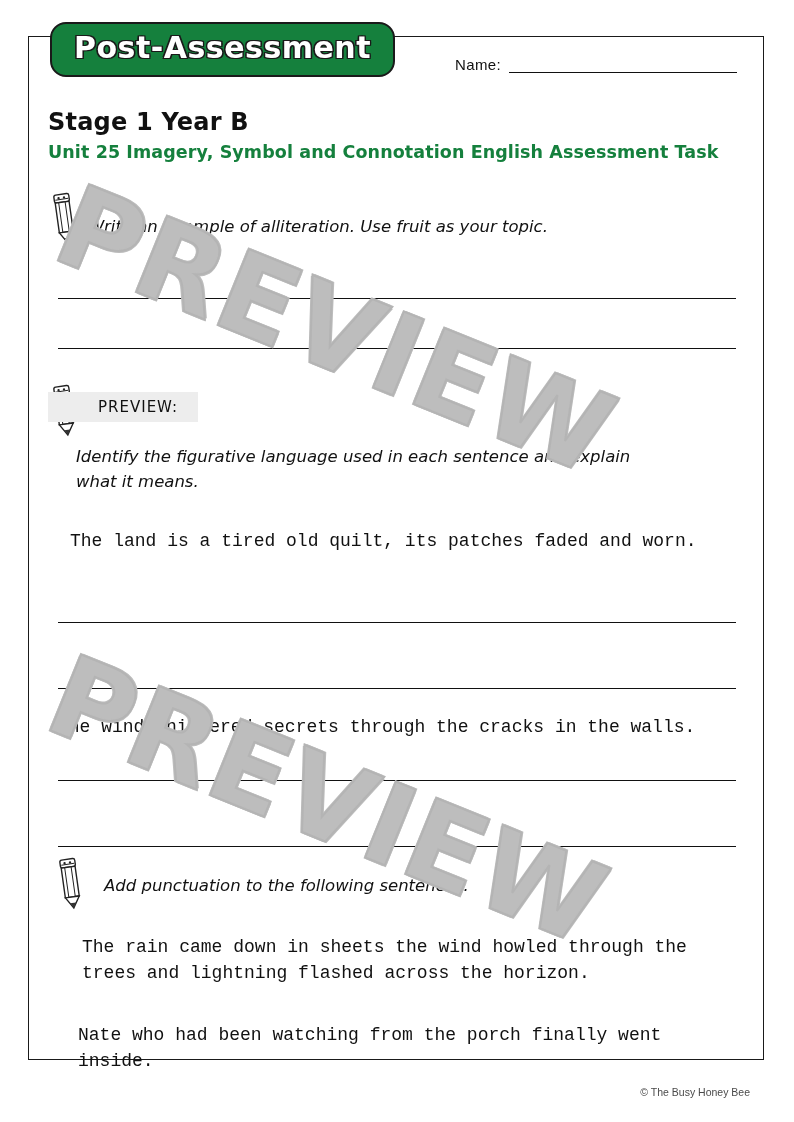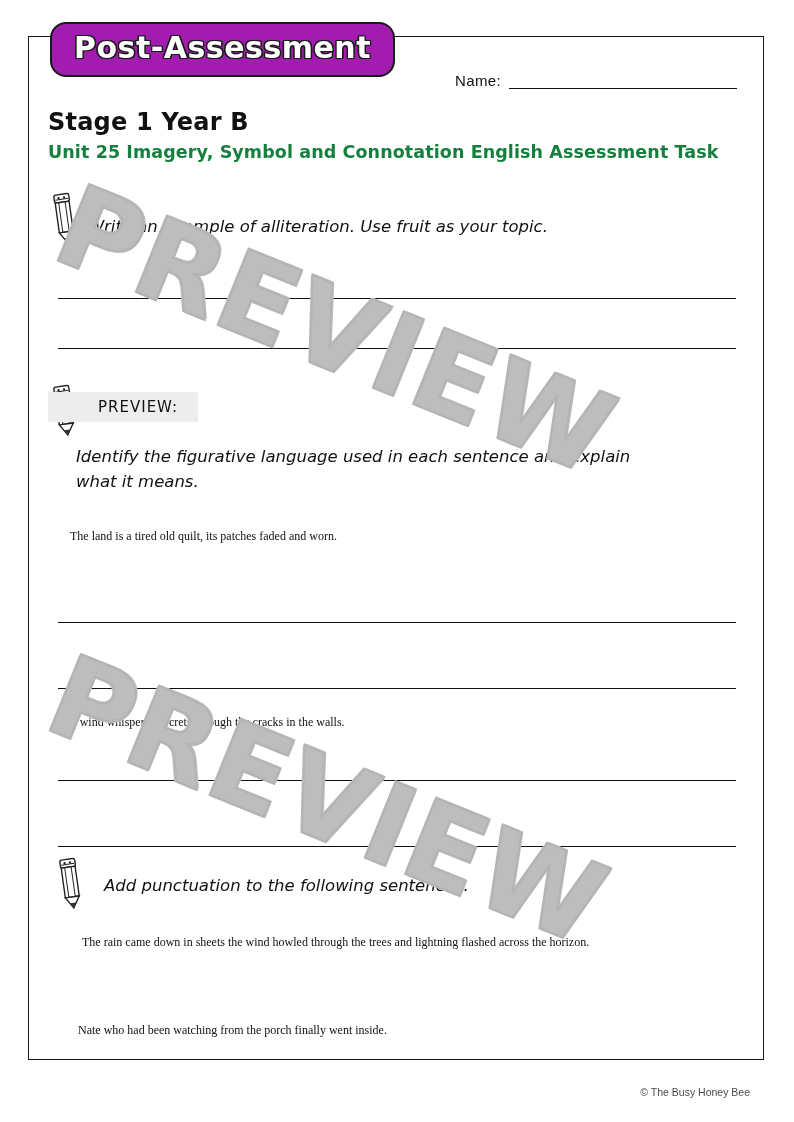--- a/index.html
+++ b/index.html
@@ -35,21 +35,21 @@
   }
 
   
   .title-badge {
     position: absolute;
     left: 50px;
     top: 22px;
     padding: 6px 22px 10px 22px;
     border: 2.5px solid #1a1a1a;
     border-radius: 16px;
-    background: #a21caf;
+    background: #15803d;
     z-index: 5;
   }
   .title-badge .title-text {
     font-family: "DejaVu Sans", sans-serif;
     font-size: 30px;
     font-weight: bold;
     letter-spacing: 0.5px;
     color: #ffffff;
     -webkit-text-stroke: 1.6px #1a1a1a;
     paint-order: stroke fill;
@@ -58,21 +58,21 @@
        1.4px -1.4px 0 #1a1a1a,
       -1.4px  1.4px 0 #1a1a1a,
        1.4px  1.4px 0 #1a1a1a;
     white-space: nowrap;
   }
 
   
   .name-row {
     position: absolute;
     left: 455px;
-    top: 72px;
+    top: 56px;
     display: flex;
     align-items: flex-end;
     z-index: 4;
   }
   .name-label {
     font-family: "Liberation Sans", sans-serif;
     font-size: 15px;
     color: #111;
     margin-right: 8px;
     letter-spacing: 0.4px;
@@ -114,24 +114,24 @@
   }
 
   .q-text {
     position: absolute;
     font-size: 16.5px;
     line-height: 1.5;
   }
 
   .sentence {
     position: absolute;
-    font-size: 12px;
+    font-size: 18px;
     line-height: 1.45;
     color: #111;
-    font-family: Liberation Serif, serif;
+    font-family: Liberation Mono, monospace;
   }
 
   
   .rule {
     position: absolute;
     height: 0;
     border-bottom: 1.6px solid #111;
   }
 
   

